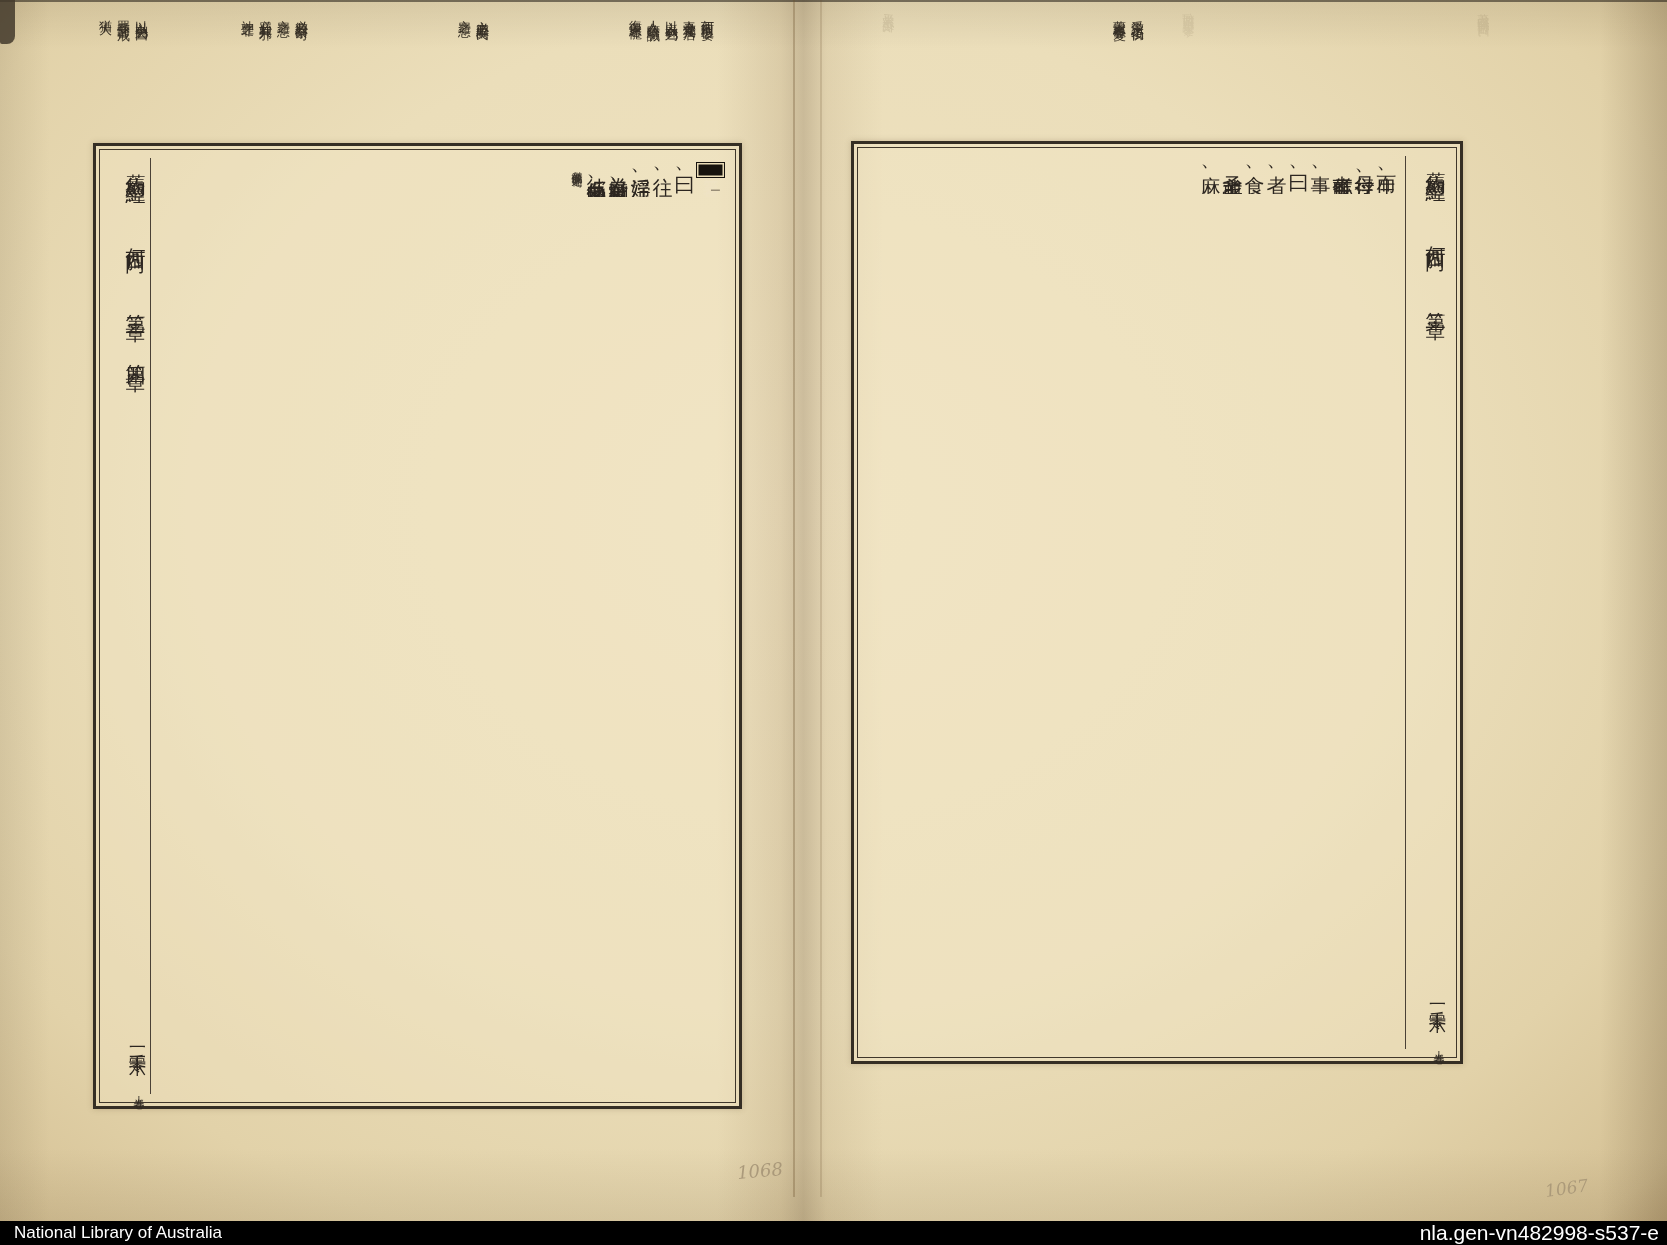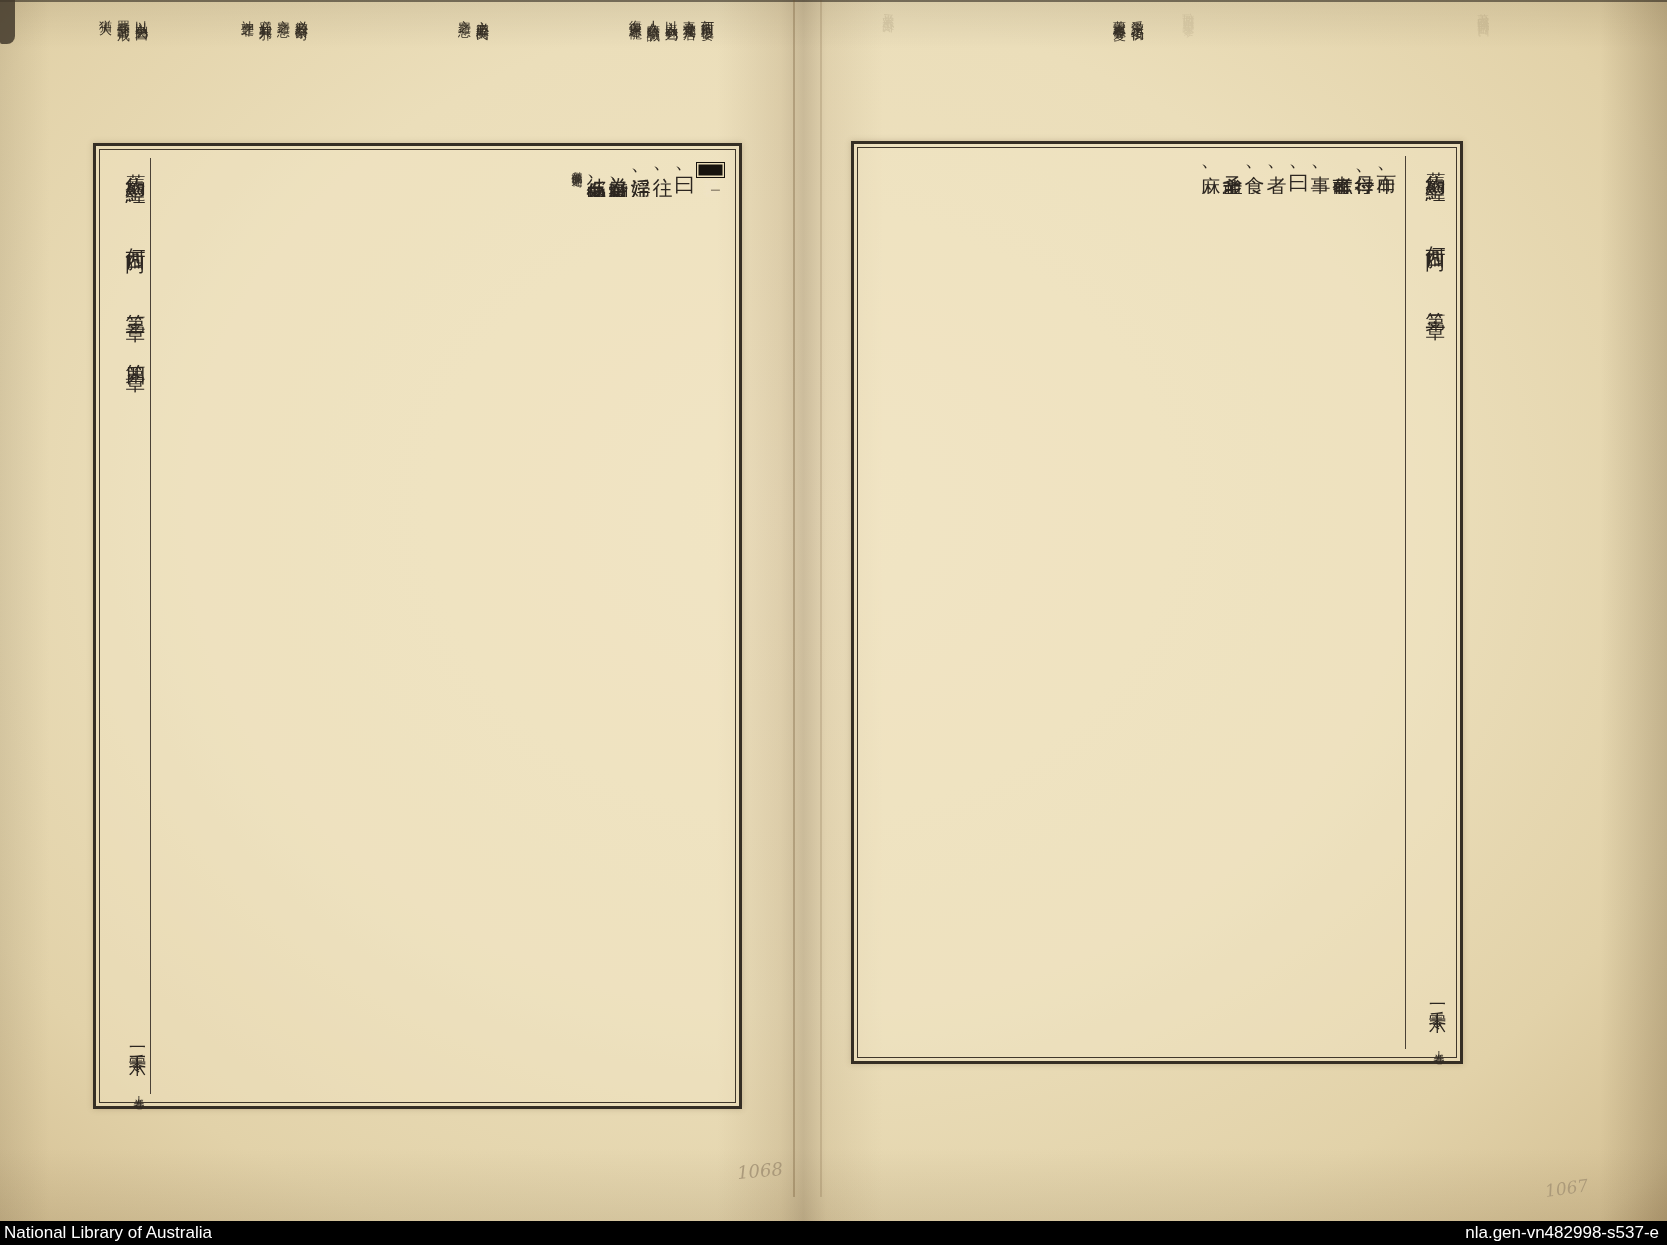--- a/index.html
+++ b/index.html
@@ -76,22 +76,22 @@
   .handwrite{position:absolute;font-family:"DejaVu Serif",serif;font-style:italic;color:#a08f72;}
   .hw-left{left:737px;top:1160px;font-size:18px;transform:rotate(-5deg);opacity:.8;}
   .hw-right{left:1545px;top:1178px;font-size:17px;transform:rotate(-8deg);opacity:.75;}
 
   
   .footerbar{
     position:absolute;left:0;bottom:0;width:100%;height:24px;background:#000;
     display:flex;align-items:center;justify-content:space-between;
     font-family:"Liberation Sans",sans-serif;color:#fff;
   }
-  .footerbar .fl{font-size:17px;padding-left:4px;}
-  .footerbar .fr{font-size:17px;padding-right:8px;}
+  .footerbar .fl{font-size:17px;padding-left:14px;}
+  .footerbar .fr{font-size:21px;padding-right:8px;}
 </style>
 </head>
 <body>
 
 <div class="paper">
   <div class="topline"></div>
   <div class="smudge"></div>
   <div class="foldline fold1"></div>
   <div class="foldline fold2"></div>
 

